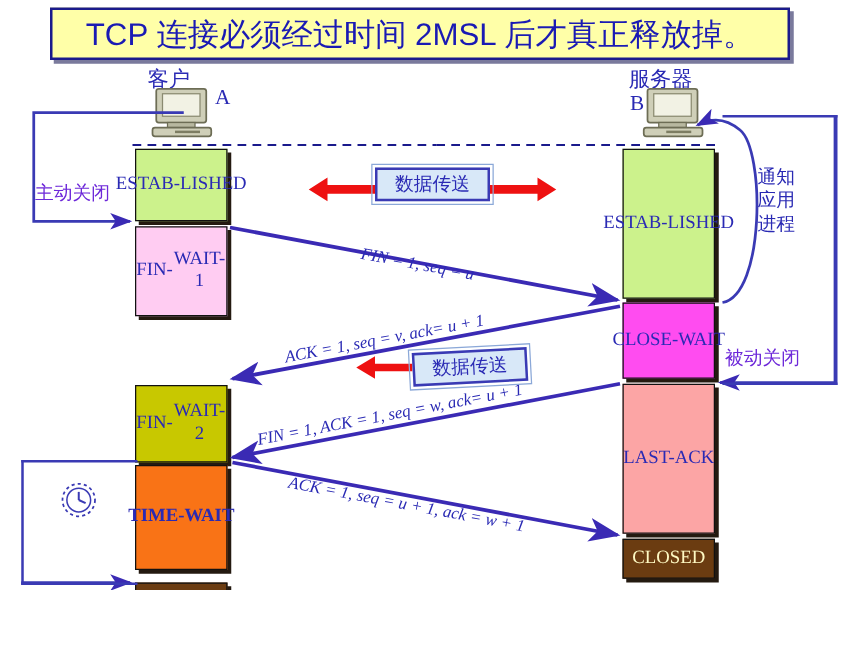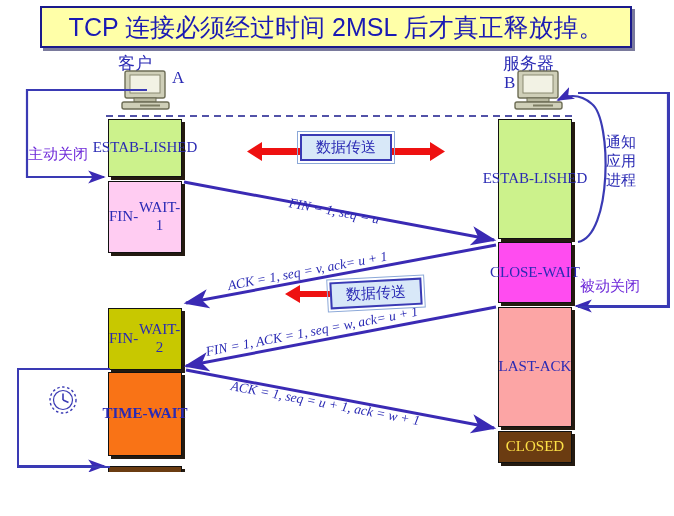--- a/index.html
+++ b/index.html
@@ -72,21 +72,21 @@
     align-items: center;
     justify-content: center;
     font-family: "Liberation Serif", serif;
     font-size: 15px;
     color: #2a2ab4;
     line-height: 1.18;
     text-align: center;
   }
   .state .l2 { display: block; }
   .state.closed {
-    color: #fde047;
+    color: #fef9c3;
     font-size: 15px;
   }
 
   
   #overlay {
     position: absolute;
     left: 0; top: 0;
     width: 674px;
     height: 516px;
     pointer-events: none;

